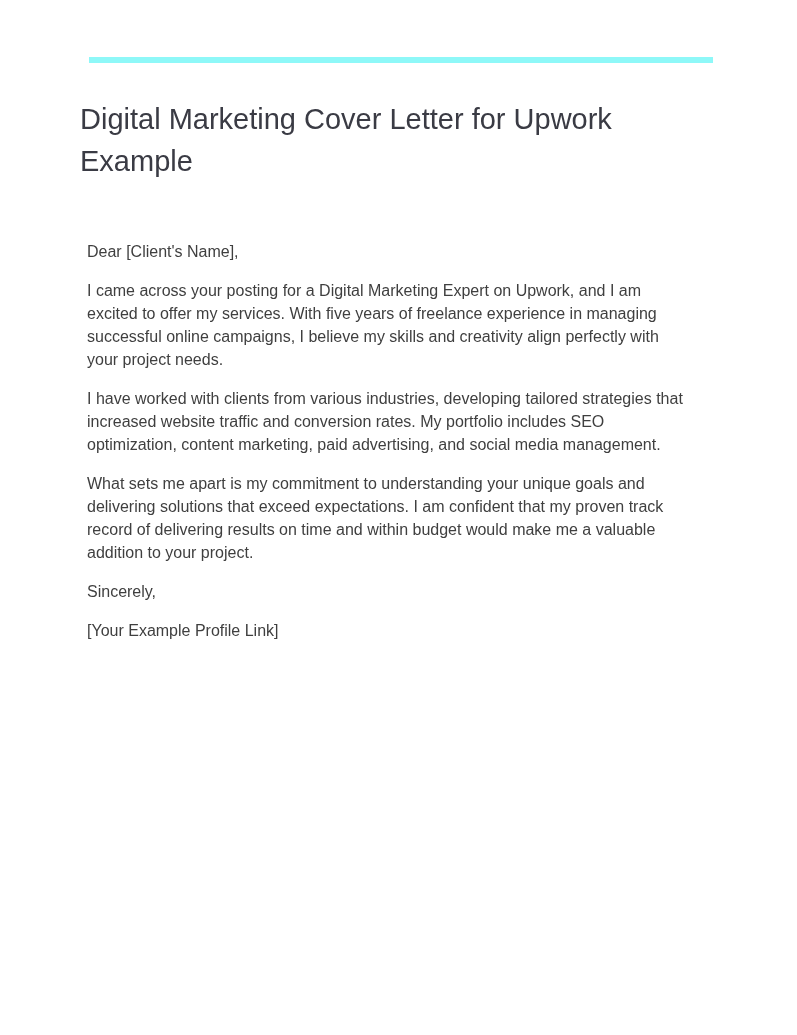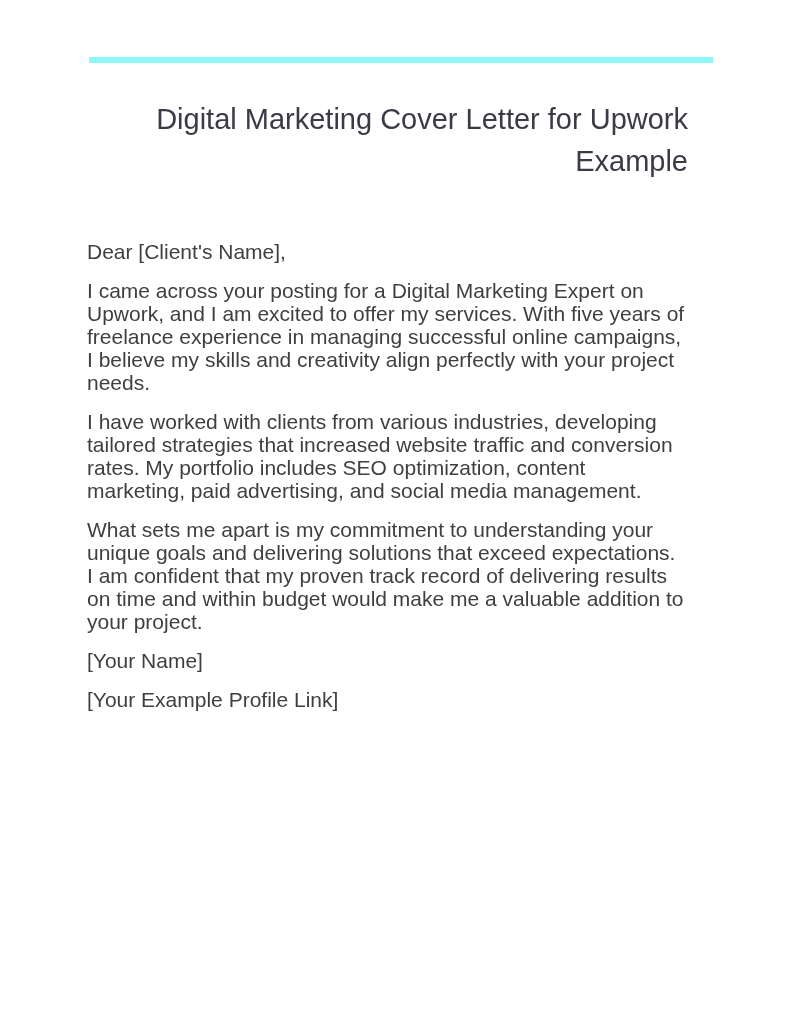--- a/index.html
+++ b/index.html
@@ -21,46 +21,46 @@
       width: 624px;
       height: 6px;
       background: #8ef8f8;
     }
     .title {
       position: absolute;
       left: 80px;
       top: 98px;
       width: 608px;
       margin: 0;
-      text-align: right;
+      text-align: left;
       font-size: 29px;
       font-weight: normal;
       line-height: 42px;
       color: #3a3b44;
     }
     .body {
       position: absolute;
       left: 87px;
       top: 240px;
       width: 600px;
       color: #3f3f3f;
-      font-size: 21px;
+      font-size: 16px;
       line-height: 23px;
     }
     .body p {
       margin: 0 0 16px 0;
     }
   </style>
 </head>
 <body>
 
 <div class="accent-bar"></div>
 
 <h1 class="title">Digital Marketing Cover Letter for Upwork Example</h1>
 
 <div class="body">
   <p>Dear [Client's Name],</p>
   <p>I came across your posting for a Digital Marketing Expert on Upwork, and I am excited to offer my services. With five years of freelance experience in managing successful online campaigns, I believe my skills and creativity align perfectly with your project needs.</p>
   <p>I have worked with clients from various industries, developing tailored strategies that increased website traffic and conversion rates. My portfolio includes SEO optimization, content marketing, paid advertising, and social media management.</p>
   <p>What sets me apart is my commitment to understanding your unique goals and delivering solutions that exceed expectations. I am confident that my proven track record of delivering results on time and within budget would make me a valuable addition to your project.</p>
-  <p>[Your Name]</p>
+  <p>Sincerely,</p>
   <p>[Your Example Profile Link]</p>
 </div>
 
 </body></html>

